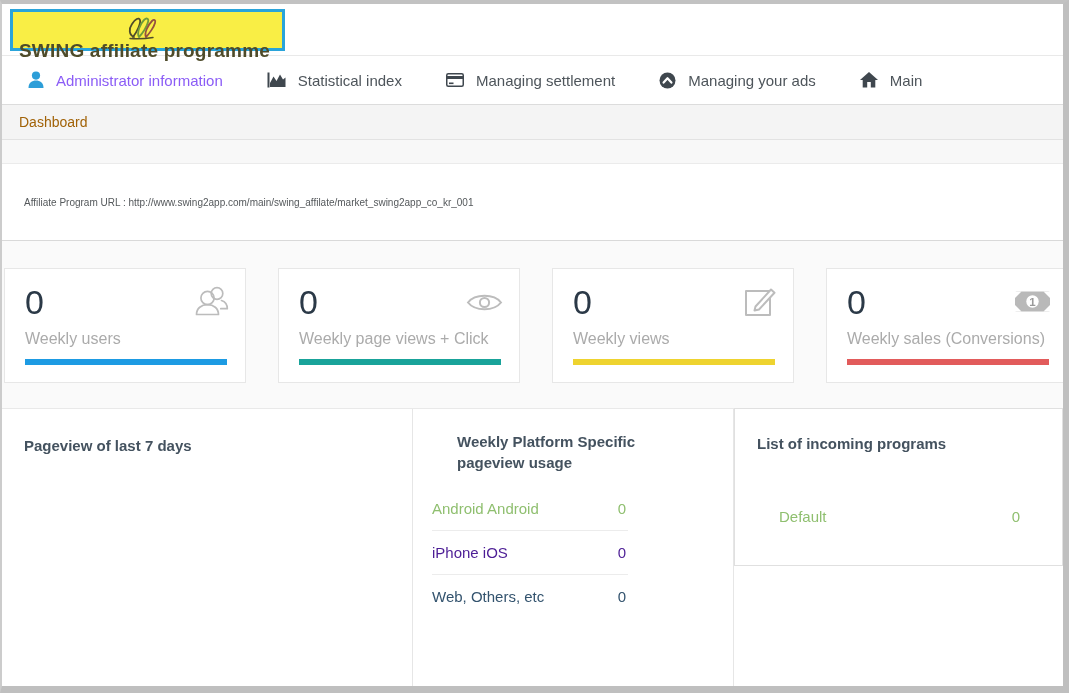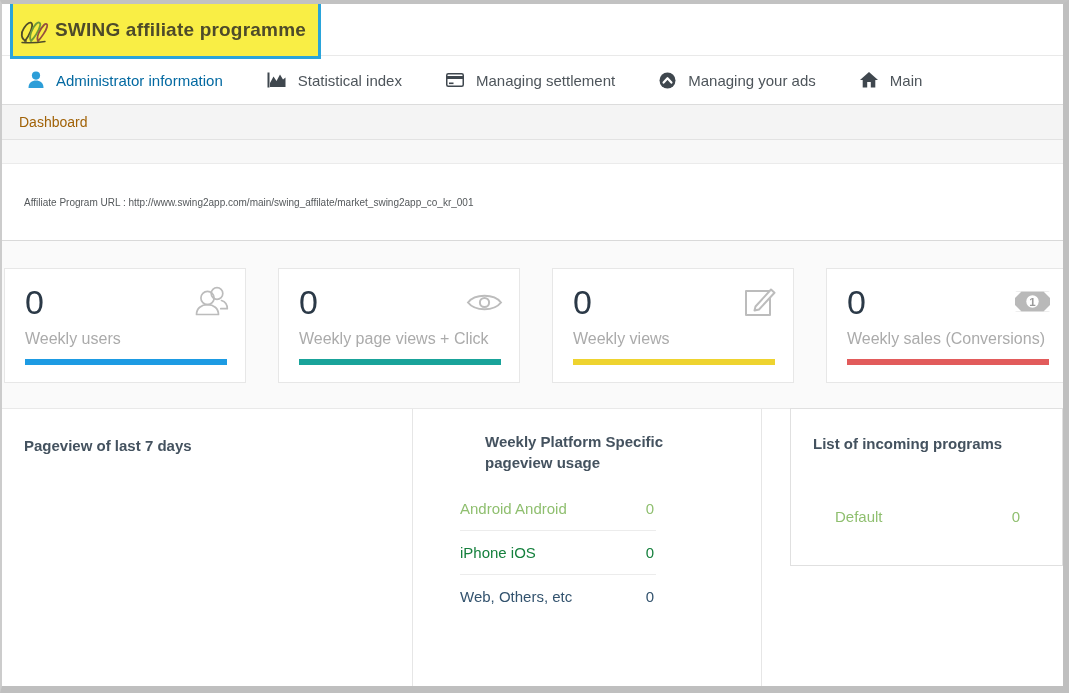--- a/index.html
+++ b/index.html
@@ -8,31 +8,31 @@
   .window{
     width:1069px; height:693px; background:#ffffff;
     border-top:4px solid #c2c2c2; border-left:2px solid #cccccc;
     border-right:6px solid #bfbfbf; border-bottom:7px solid #bfbfbf;
     overflow:hidden; position:relative;
   }
 
   
   .header{ height:52px; border-bottom:1px solid #e9e9e9; display:flex; align-items:center; background:#fff; }
   .logo-box{
-    margin-left:8px; margin-top:1px; height:58px; display:inline-flex; align-items:center;
-    background:#f9ee45; border:3px solid #2aa4da; padding:0 12px 0 6px; cursor:pointer;
+    margin-left:8px; margin-top:1px; height:42px; display:inline-flex; align-items:center;
+    background:#f9ee45; border:3px solid #2aa4da; padding:0 12px 0 6px; cursor:pointer;flex-direction:column;
   }
   .logo-text{ font-size:19px; font-weight:bold; color:#4e4b2a; letter-spacing:0.2px; }
 
   
   .nav{ height:49px; border-bottom:1px solid #dcdcdc; display:flex; align-items:center; padding-left:18px; background:#fff; }
   .nav-item{ display:flex; align-items:center; margin-right:28px; padding:6px 8px; cursor:pointer; }
   .nav-item .nav-ic{ margin-right:12px; display:flex; align-items:center; }
   .nav-label{ font-size:15px; color:#4e555b; white-space:nowrap; }
-  .nav-item.active .nav-label{ color:#0369a1; }
+  .nav-item.active .nav-label{ color:#8b5cf6; }
 
   
   .breadcrumb{ height:35px; background:#f4f4f4; border-bottom:1px solid #e2e2e2; display:flex; align-items:center; padding-left:17px; }
   .breadcrumb span{ font-size:14px; color:#a16207; }
 
   .grayband{ height:24px; background:#f8f8f8; border-bottom:1px solid #ebebeb; }
 
   
   .urlrow{ height:77px; background:#fff; border-bottom:1px solid #d9d9d9; display:flex; align-items:center; padding-left:22px; }
   .urlrow span{ font-size:10px; color:#54585b; }
@@ -44,33 +44,33 @@
     padding:16px 18px 0 20px; position:relative;
   }
   .card .num{ font-size:34px; color:#2b3947; line-height:1.05; font-weight:400; }
   .card .card-ic{ position:absolute; right:16px; top:16px; }
   .card .lbl{ font-size:16px; color:#ababab; margin-top:9px; white-space:nowrap; }
   .card .bar{ height:6px; width:202px; margin-top:11px; }
   .bar-blue{ background:#1d9be3; } .bar-teal{ background:#19a39a; }
   .bar-yellow{ background:#eed32f; } .bar-red{ background:#e25b5b; }
 
   
-  .bottom{ height:278px; background:#fff; border-top:1px solid #e9e9e9; display:flex;gap:28px; }
+  .bottom{ height:278px; background:#fff; border-top:1px solid #e9e9e9; display:flex; }
   .panel-title{ font-size:15px; font-weight:bold; color:#44525f; line-height:1.4; }
   .col-pageview{ width:411px; border-right:1px solid #e6e6e6; padding:26px 0 0 22px; }
   .col-platform{ width:321px; border-right:1px solid #e6e6e6; padding:22px 0 0 19px; }
   .col-platform .panel-title{ width:205px;margin-left:25px; }
   .plat-rows{ width:196px; margin-top:14px; }
   .plat-row{ display:flex; justify-content:space-between; align-items:center; padding:13px 2px 13px 0; font-size:15px; border-bottom:1px solid #ececec; cursor:pointer; }
   .plat-row:last-child{ border-bottom:none; }
   .col-incoming{ flex:1; }
   .incoming-card{ height:158px; background:#fff; border:1px solid #e0e0e0; margin-top:-1px; padding:24px 42px 0 22px; }
   .inc-row{ display:flex; justify-content:space-between; font-size:15px; margin:54px 0 0 22px; cursor:pointer; }
 
-  .c-green{ color:#8fbf6f; } .c-gray{ color:#15803d; } .c-navy{ color:#33536e; }
+  .c-green{ color:#8fbf6f; } .c-gray{ color:#4c1d95; } .c-navy{ color:#33536e; }
 </style>
 </head>
 <body>
 
 <div class="window">
 
   <div class="header">
     <div class="logo-box">
       <span style="display:flex;margin-right:2px;">
         <svg width="34" height="28" viewBox="0 0 34 28">

